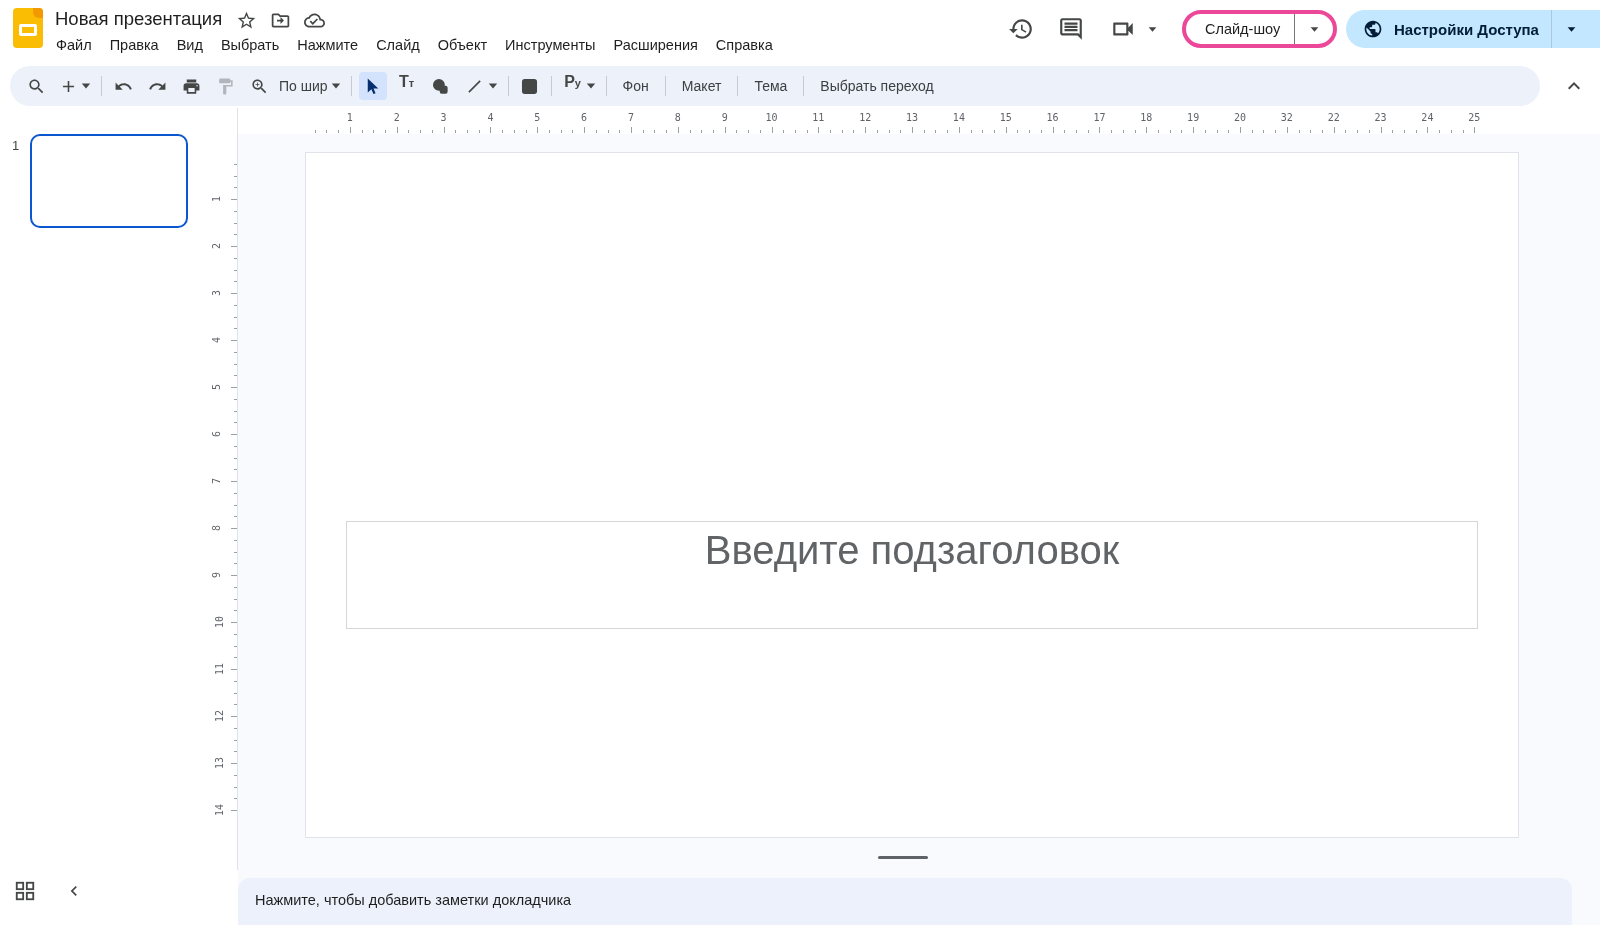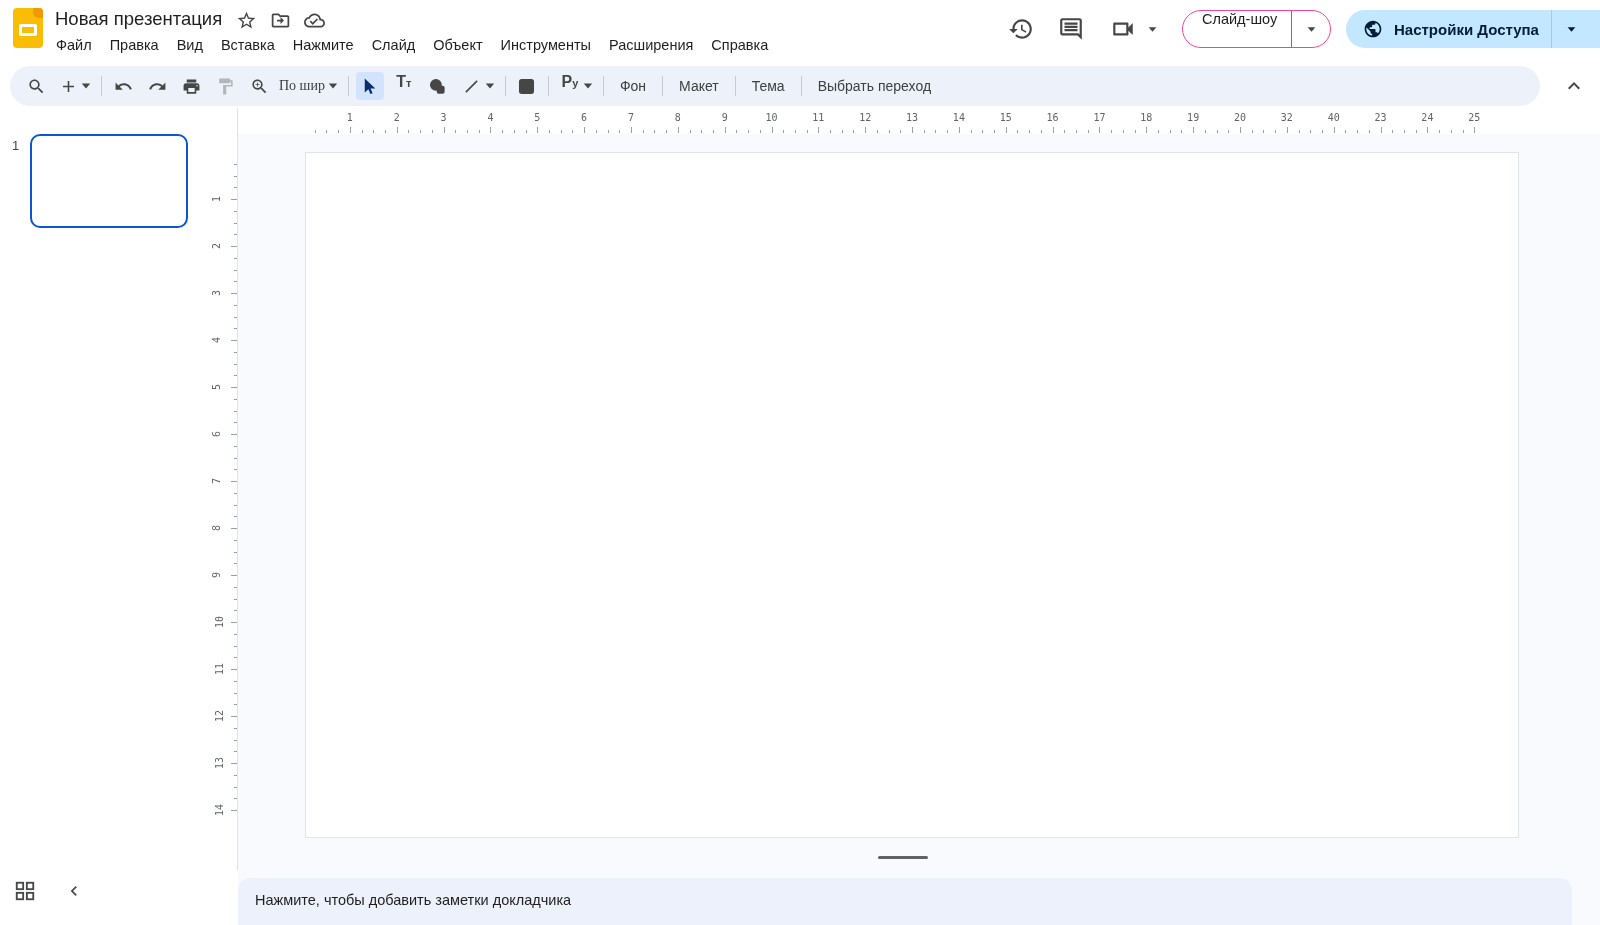--- a/index.html
+++ b/index.html
@@ -12,22 +12,22 @@
   .logo { position:absolute; left:13px; top:8px; width:30px; height:40px; background:#fbbc04; border-radius:4px; }
   .logo .fold { position:absolute; right:0; top:0; width:10px; height:10px; background:#f29900; border-radius:0 4px 0 6px; }
   .logo .inner { position:absolute; left:6px; top:16px; width:18px; height:12px; border:3.5px solid #fff; border-radius:2px; }
   .doc-title { position:absolute; left:55px; top:8px; font-size:18.5px; color:#1f1f1f; white-space:nowrap; }
   .title-icons { position:absolute; left:236px; top:10px; display:flex; gap:13px; align-items:center; }
   .ticon { width:21px; height:21px; fill:#444746; cursor:pointer; }
   .menubar { position:absolute; left:47px; top:33px; display:flex; height:24px; align-items:center; }
   .menu-item { font-size:14.5px; color:#1f1f1f; padding:2px 9px; border-radius:6px; cursor:pointer; white-space:nowrap; }
   .hdr-ic { position:absolute; top:16px; width:26px; height:26px; fill:#444746; cursor:pointer; }
   .cam-caret { position:absolute; left:1147px; top:24px; width:11px; height:11px; fill:#444746; }
-  .slideshow-btn { position:absolute; left:1182px; top:10px; height:38px; border:1px solid #ec4899;
-    border-radius:19px; display:flex; align-items:flex-start; background:#fff; overflow:hidden; }
+  .slideshow-btn { position:absolute; left:1182px; top:10px; height:38px; border:4px solid #ec4899;
+    border-radius:19px; display:flex; align-items:center; background:#fff; overflow:hidden; }
   .slideshow-label { font-size:14.5px; color:#1f1f1f; padding:0 14px 0 19px; white-space:nowrap; }
   .ss-divider { width:1px; height:38px; background:#747775; }
   .ss-caret { width:38px; display:flex; justify-content:center; align-items:center; align-self:stretch; cursor:pointer; }
   .share-btn { position:absolute; left:1346px; top:10px; width:272px; height:38px; background:#c2e7ff;
     border-radius:19px; display:flex; align-items:center; cursor:pointer; }
   .share-globe { margin-left:17px; width:20px; height:20px; fill:#001d35; }
   .share-label { margin-left:11px; font-size:15px; font-weight:bold; color:#001d35; white-space:nowrap; }
   .share-divider { width:1px; height:38px; background:#a9c7e0; margin-left:12px; }
   .share-caret { width:40px; display:flex; justify-content:center; align-items:center; align-self:stretch; }
 
@@ -35,21 +35,21 @@
   .toolbar { position:absolute; left:10px; top:66px; width:1530px; height:40px; background:#edf2fa;
     border-radius:20px; display:flex; align-items:center; padding-left:12px; }
   .tb-ic { width:28px; height:28px; display:flex; align-items:center; justify-content:center;
     border-radius:4px; cursor:pointer; flex:0 0 auto; }
   .tb-ic svg { width:19px; height:19px; fill:#444746; }
   .tb-ic.disabled svg { fill:#b2b5bb; }
   .tb-ic.selected { background:#d3e3fd; }
   .tb-caret { width:12px; height:12px; fill:#444746; margin-left:-2px; margin-right:2px; cursor:pointer; flex:0 0 auto;}
   .tb-div { width:1px; height:20px; background:#c7cad1; margin:0 7px; flex:0 0 auto; }
   .tb-text { font-size:14px; color:#3c4043; padding:5px 9px; border-radius:6px; cursor:pointer; white-space:nowrap; flex:0 0 auto;}
-  .fit-label { font-size:14px; color:#3c4043; margin:0 4px 0 6px; cursor:pointer; flex:0 0 auto;font-family:Liberation Serif, serif;}
+  .fit-label { font-size:14px; color:#3c4043; margin:0 4px 0 6px; cursor:pointer; flex:0 0 auto;}
   .glyph-btn { display:flex; align-items:baseline; cursor:pointer; padding:2px 3px; flex:0 0 auto;}
   .glyph-main { font-size:16px; font-weight:bold; color:#444746; line-height:1; }
   .glyph-small { font-size:11px; font-weight:bold; color:#444746; line-height:1; }
   .collapse-btn { position:absolute; right:14px; top:74px; width:24px; height:24px; cursor:pointer; }
   .collapse-btn svg { width:24px; height:24px; fill:#444746; }
 
   
   .filmstrip { position:absolute; left:0; top:108px; width:237px; height:817px; background:#fff; }
   .strip-divider { position:absolute; left:237px; top:108px; width:1px; height:762px; background:#e1e3e6; }
   .slide-number { position:absolute; left:12px; top:138px; font-size:13px; color:#444746; }
@@ -101,21 +101,21 @@
         <path d="M20 6h-8l-2-2H4c-1.1 0-2 .9-2 2v12c0 1.1.9 2 2 2h16c1.1 0 2-.9 2-2V8c0-1.1-.9-2-2-2zm0 12H4V6h5.17l2 2H20v10zm-8.01-2L16 12l-4.01-4v3H8v2h3.99v3z"></path>
       </svg>
     <svg class="ticon" viewBox="0 0 24 24">
         <path d="M19.35 10.04C18.67 6.59 15.64 4 12 4 9.11 4 6.6 5.64 5.35 8.04 2.34 8.36 0 10.91 0 14c0 3.31 2.69 6 6 6h13c2.76 0 5-2.24 5-5 0-2.64-2.05-4.78-4.65-4.96zM19 18H6c-2.21 0-4-1.79-4-4 0-2.05 1.53-3.76 3.56-3.97l1.07-.11.5-.95C8.08 7.14 9.94 6 12 6c2.62 0 4.88 1.86 5.39 4.43l.3 1.5 1.53.11c1.56.1 2.78 1.41 2.78 2.96 0 1.65-1.35 3-3 3zm-9-3.82l-2.09-2.09L6.5 13.5 10 17l6.01-6.01-1.41-1.41z"></path>
       </svg>
   </div>
   <div class="menubar">
     <span class="menu-item">Файл</span>
     <span class="menu-item">Правка</span>
     <span class="menu-item">Вид</span>
-    <span class="menu-item">Вставка</span>
+    <span class="menu-item">Выбрать</span>
     <span class="menu-item">Нажмите</span>
     <span class="menu-item">Слайд</span>
     <span class="menu-item">Объект</span>
     <span class="menu-item">Инструменты</span>
     <span class="menu-item">Расширения</span>
     <span class="menu-item">Справка</span>
   </div>
 
   <svg class="hdr-ic" style="left:1008px" viewBox="0 0 24 24">
       <path d="M13 3c-4.97 0-9 4.03-9 9H1l3.89 3.89.07.14L9 12H6c0-3.87 3.13-7 7-7s7 3.13 7 7-3.13 7-7 7c-1.93 0-3.68-.79-4.94-2.06l-1.42 1.42C8.27 19.99 10.51 21 13 21c4.97 0 9-4.03 9-9s-4.03-9-9-9zm-1 5v5l4.28 2.54.72-1.21-3.5-2.08V8H12z"></path>
@@ -356,21 +356,21 @@
     <span class="h-num" style="left: 1002px; text-align: right;">20</span>
     <div class="h-tick" style="left: 1002px; height: 6px;"></div>
     <div class="h-tick" style="left: 966.862px; height: 3px;"></div>
     <div class="h-tick" style="left: 978.575px; height: 3px;"></div>
     <div class="h-tick" style="left: 990.288px; height: 3px;"></div>
     <span class="h-num" style="left: 1048.85px;">32</span>
     <div class="h-tick" style="left: 1048.85px; height: 6px;"></div>
     <div class="h-tick" style="left: 1013.71px; height: 3px;"></div>
     <div class="h-tick" style="left: 1025.42px; height: 3px;"></div>
     <div class="h-tick" style="left: 1037.14px; height: 3px;"></div>
-    <span class="h-num" style="left: 1095.7px;">40</span>
+    <span class="h-num" style="left: 1095.7px;">22</span>
     <div class="h-tick" style="left: 1095.7px; height: 6px;"></div>
     <div class="h-tick" style="left: 1060.56px; height: 3px;"></div>
     <div class="h-tick" style="left: 1072.28px; height: 3px;"></div>
     <div class="h-tick" style="left: 1083.99px; height: 3px;"></div>
     <span class="h-num" style="left: 1142.55px;">23</span>
     <div class="h-tick" style="left: 1142.55px; height: 6px;"></div>
     <div class="h-tick" style="left: 1107.41px; height: 3px;"></div>
     <div class="h-tick" style="left: 1119.12px; height: 3px;"></div>
     <div class="h-tick" style="left: 1130.84px; height: 3px;"></div>
     <span class="h-num" style="left: 1189.4px;">24</span>
@@ -452,20 +452,23 @@
     <div class="v-tick" style="top: 617.25px; width: 3px;"></div>
     <span class="v-num" style="top: 676px;">14</span>
     <div class="v-tick" style="top: 676px; width: 6px;"></div>
     <div class="v-tick" style="top: 640.75px; width: 3px;"></div>
     <div class="v-tick" style="top: 652.5px; width: 3px;"></div>
     <div class="v-tick" style="top: 664.25px; width: 3px;"></div>
   </div>
 
 <div class="canvas" style="background: rgb(248, 250, 253);">
   <div class="slide">
+    <div class="ph ph-subtitle">
+      <span class="subtitle-text">Введите подзаголовок</span>
+    </div>
   </div>
   <div class="drag-handle"></div>
   <div class="notes-bar" style="background: rgb(237, 241, 251);">
     <div class="notes-text">Нажмите, чтобы добавить заметки докладчика</div>
   </div>
 </div>
 
 <div class="grid-btn">
   <svg viewBox="0 0 24 24">
       <rect x="3" y="3" width="7" height="7"></rect>

